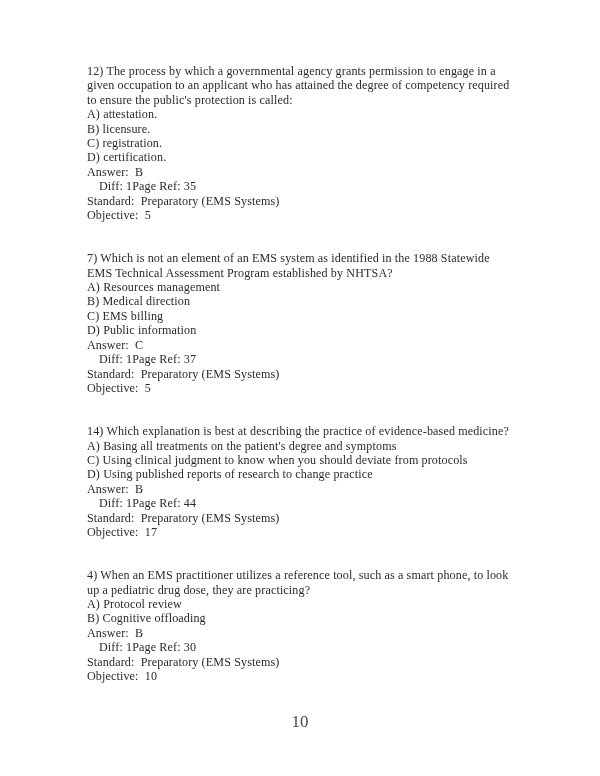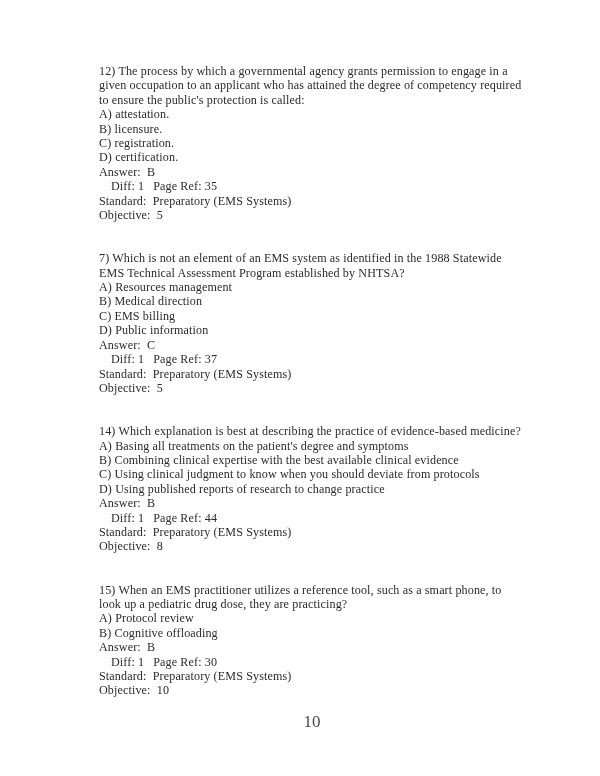--- a/index.html
+++ b/index.html
@@ -10,21 +10,21 @@
   body {
     width: 600px;
     height: 776px;
     position: relative;
     font-family: "Liberation Serif", "DejaVu Serif", serif;
     color: #2b2b2b;
     overflow: hidden;
   }
   #page {
     position: absolute;
-    left: 12px;
+    left: 0;
     top: 0;
     width: 500px;
     height: 776px;
     background: #ffffff;
   }
   #content {
     position: absolute;
     left: 87px;
     top: 64px;
     width: 424px;
@@ -45,21 +45,20 @@
   }
   .meta-row {
     display: block;
   }
   .meta-row .diff {
     display: inline-block;
     margin-left: 12px;
   }
   .meta-row .pageref {
     display: inline-block;
-    margin-left: 9px;
   }
   .spacer {
     height: 14.4px;
     line-height: 14.4px;
     font-size: 12.1px;
   }
   #footer {
     position: absolute;
     left: 0;
     top: 713px;
@@ -101,32 +100,31 @@
       <div class="line">Answer:  C</div>
       <div class="line meta-row"><span class="diff">Diff: 1</span><span class="pageref">Page Ref: 37</span></div>
       <div class="line">Standard:  Preparatory (EMS Systems)</div>
       <div class="line">Objective:  5</div>
     </div>
     <div class="spacer">&nbsp;</div>
 
     <div class="qblock">
       <div class="line stem">14) Which explanation is best at describing the practice of evidence-based medicine?</div>
       <div class="line">A) Basing all treatments on the patient's degree and symptoms</div>
-      <div class="line">B) Combining clinical expertise with the best available clinical evidence</div>
       <div class="line">C) Using clinical judgment to know when you should deviate from protocols</div>
       <div class="line">D) Using published reports of research to change practice</div>
       <div class="line">Answer:  B</div>
       <div class="line meta-row"><span class="diff">Diff: 1</span><span class="pageref">Page Ref: 44</span></div>
       <div class="line">Standard:  Preparatory (EMS Systems)</div>
-      <div class="line">Objective:  8</div>
+      <div class="line">Objective:  17</div>
     </div>
     <div class="spacer">&nbsp;</div>
 
     <div class="qblock">
-      <div class="line stem">15) When an EMS practitioner utilizes a reference tool, such as a smart phone, to look up a pediatric drug dose, they are practicing?</div>
+      <div class="line stem">4) When an EMS practitioner utilizes a reference tool, such as a smart phone, to look up a pediatric drug dose, they are practicing?</div>
       <div class="line">A) Protocol review</div>
       <div class="line">B) Cognitive offloading</div>
       <div class="line">Answer:  B</div>
       <div class="line meta-row"><span class="diff">Diff: 1</span><span class="pageref">Page Ref: 30</span></div>
       <div class="line">Standard:  Preparatory (EMS Systems)</div>
       <div class="line">Objective:  10</div>
     </div>
 
   </div>
 

